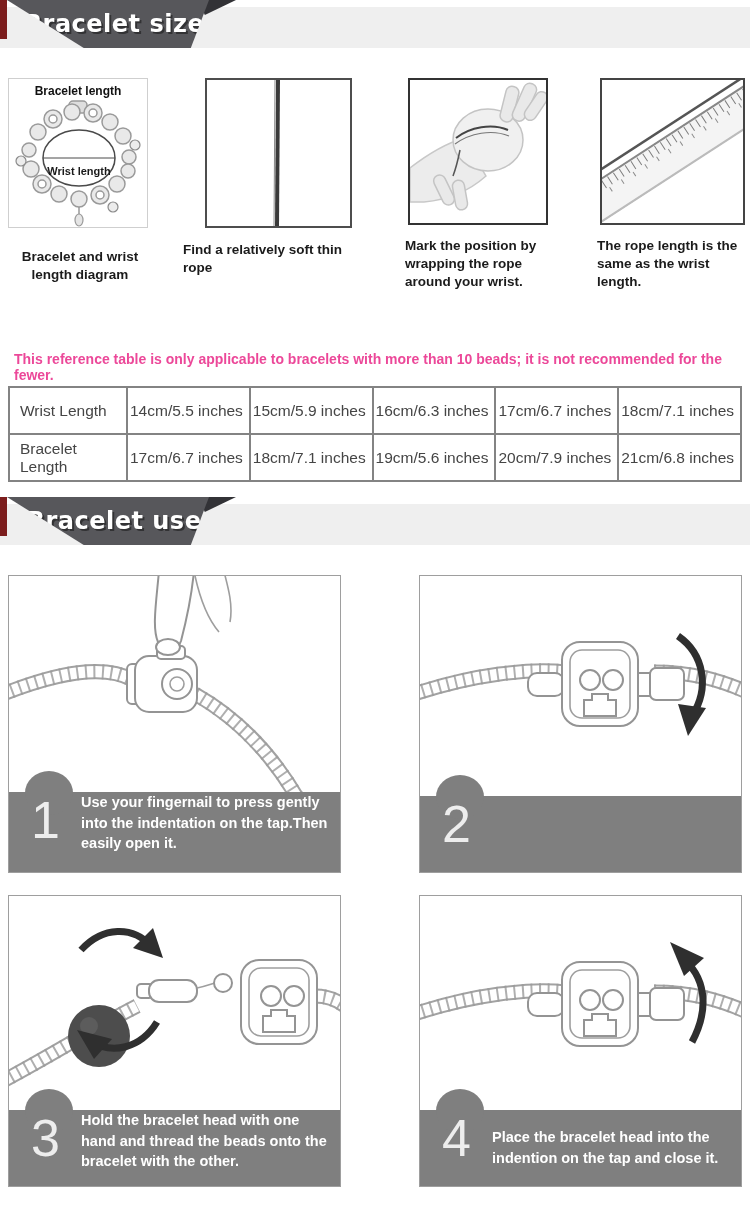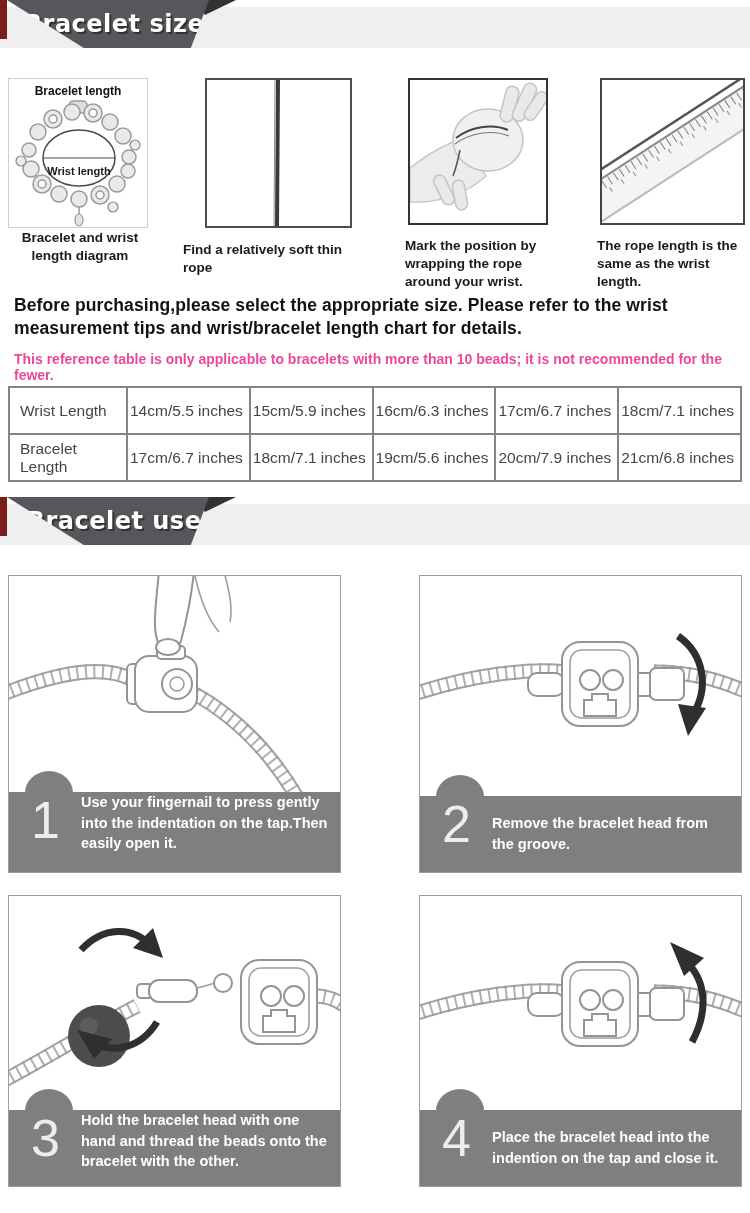--- a/index.html
+++ b/index.html
@@ -96,21 +96,21 @@
           <circle cx="126" cy="66" r="5"></circle>
           <circle cx="104" cy="128" r="5"></circle>
       </g>
       <ellipse cx="70" cy="79" rx="36" ry="28" fill="#fff" stroke="#4a4a4a" stroke-width="1.5"></ellipse>
       <line x1="34" y1="79" x2="106" y2="79" stroke="#4a4a4a" stroke-width="1"></line>
       <text x="70" y="96" font-size="11" font-weight="bold" fill="#1a1a1a" text-anchor="middle">Wrist length</text>
       <line x1="70" y1="128" x2="70" y2="136" stroke="#999" stroke-width="1.5"></line>
       <ellipse cx="70" cy="141" rx="4" ry="6" fill="#e5e5e5" stroke="#999" stroke-width="1.2"></ellipse>
     </svg>
   </div>
-  <div class="tipcap" style="left:10px;top:229px;width:140px;text-align:center;">Bracelet and wrist length diagram</div>
+  <div class="tipcap" style="left:10px;top:248px;width:140px;text-align:center;">Bracelet and wrist length diagram</div>
 
   <div class="tipbox" style="left:205px;top:78px;width:147px;height:150px;border:2px solid #4d4d4d;">
     <svg width="143" height="146" viewBox="0 0 143 146">
       <line x1="71" y1="0" x2="70" y2="146" stroke="#3a3a3a" stroke-width="4"></line>
       <line x1="68" y1="0" x2="67" y2="146" stroke="#8a8a8a" stroke-width="1"></line>
     </svg>
   </div>
   <div class="tipcap" style="left:183px;top:241px;width:178px;">Find a relatively soft thin rope</div>
 
   <div class="tipbox" style="left:408px;top:78px;width:140px;height:147px;border:2px solid #333;">
@@ -138,21 +138,20 @@
         <rect x="-35" y="56" width="225" height="36" fill="#f4f4f4" stroke="#aaa" stroke-width="1"></rect>
         <line x1="-35" y1="56" x2="190" y2="56" stroke="#888" stroke-width="2"></line>
         <line x1="-33" y1="62" x2="190" y2="62" stroke="#7d7d7d" stroke-width="9" stroke-dasharray="1 6"></line>
         <line x1="-30" y1="70" x2="190" y2="70" stroke="#8d8d8d" stroke-width="5" stroke-dasharray="1 13"></line>
         <line x1="-35" y1="92" x2="190" y2="92" stroke="#bbb" stroke-width="2"></line>
       </g>
     </svg>
   </div>
   <div class="tipcap" style="left:597px;top:237px;width:155px;">The rope length is the same as the wrist length.</div>
 
-  <div class="intro">Before purchasing,please select the appropriate size. Please refer to the wrist measurement tips and wrist/bracelet length chart for details.</div>
   <div class="warn">This reference table is only applicable to bracelets with more than 10 beads; it is not recommended for the fewer.</div>
 
   <table class="size">
     <colgroup>
         <col style="width:118px">
         <col>
         <col>
         <col>
         <col>
         <col>
@@ -235,21 +234,20 @@
       <circle cx="193" cy="104" r="10" class="ln"></circle>
       <path d="M 172,118 h16 v6 h8 v16 h-32 v-16 h8 Z" class="ln" stroke-width="1.6"></path>
       <rect x="218" y="97" width="14" height="23" class="ln"></rect>
       <rect x="230" y="92" width="34" height="32" rx="6" class="ln"></rect>
       <path d="M 258,60 C 284,78 290,112 272,140" class="arrow"></path>
       <polygon points="286,132 258,128 268,160" class="ahead"></polygon>
     </svg>
     <div class="pcap two" style="height:76px;">
       <div class="bump"></div>
       <div class="num">2</div>
-      <p class="ctext">Remove the bracelet head from the groove.</p>
     </div>
   </div>
 
   <div class="panel" style="left:8px;top:895px;width:333px;height:292px;">
     <svg width="331" height="218" viewBox="0 0 331 218">
       <defs>
         <path id="r3a" d="M-6,185 C 45,158 85,132 128,110"></path>
         <path id="r3b" d="M 306,100 C 318,100 328,104 336,110"></path>
       </defs>
       <use href="#r3a" class="ta"></use>

